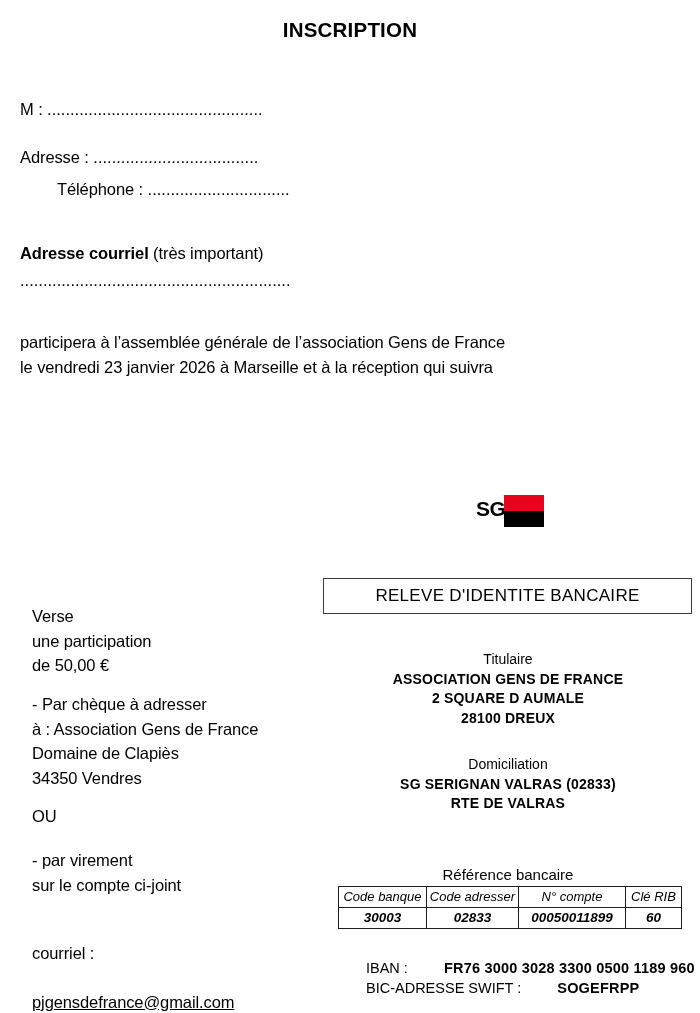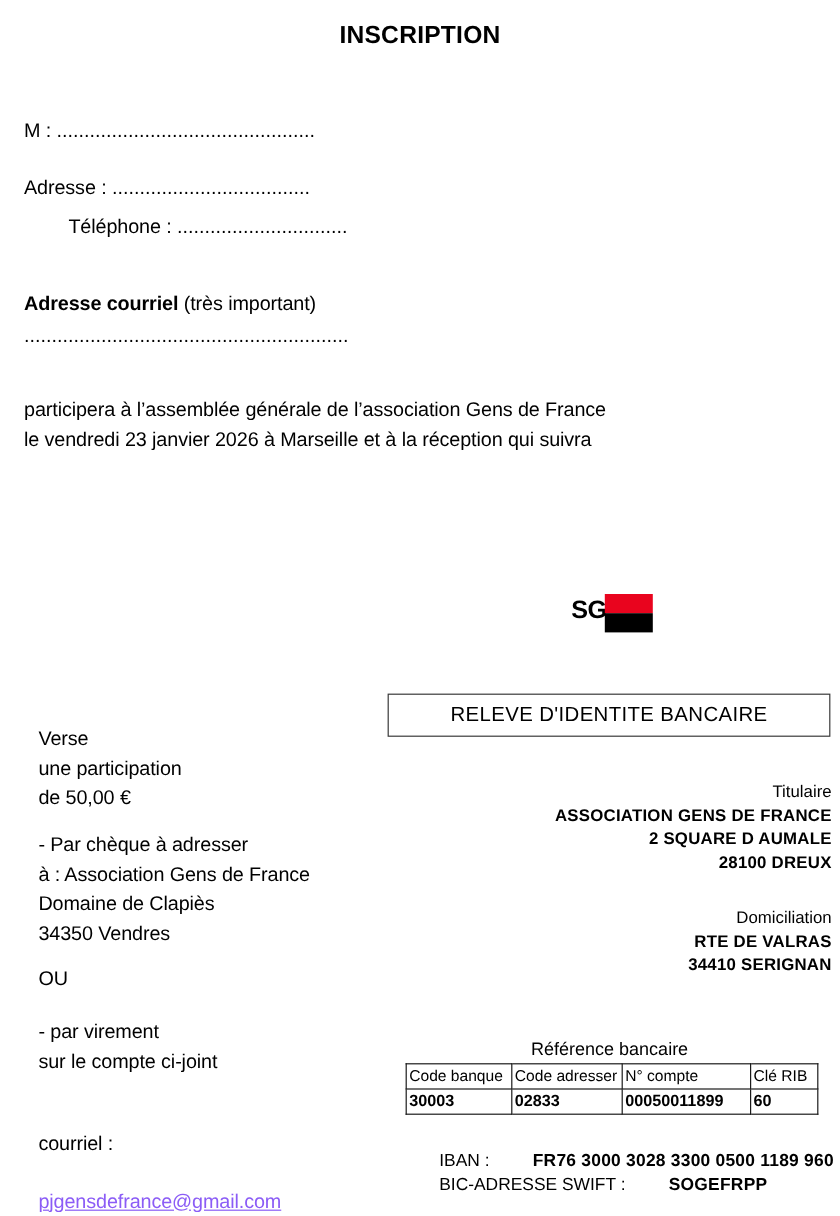--- a/index.html
+++ b/index.html
@@ -98,21 +98,21 @@
   }
   #rib-box .rib-title {
     font-size: 17px;
     letter-spacing: 0.3px;
   }
 
   
   .rib-block {
     left: 323px;
     width: 370px;
-    text-align: right;
+    text-align: center;
     font-size: 14px;
     line-height: 19.5px;
   }
   #titulaire-block    { top: 650px; }
   #domiciliation-block{ top: 755px; }
   .rib-block .rib-label { font-weight: normal; }
   .rib-block .rib-value { font-weight: bold; letter-spacing: 0.2px; }
 
   
   #ref-heading {
@@ -124,25 +124,26 @@
   }
   #ref-table {
     left: 338px;
     top: 886px;
     width: 343px;
     border-collapse: collapse;
     table-layout: fixed;
   }
   #ref-table td {
     border: 1.3px solid #1c1c1c;
-    text-align: left;
+    text-align: center;
     font-size: 13px;
     height: 20px;
     padding: 0 2px;
     line-height: 20px;
+    font-style: italic;
   }
   #ref-table tr.values td { font-weight: bold; font-size: 13.5px; }
   #ref-table col.c1 { width: 88px; }
   #ref-table col.c2 { width: 92px; }
   #ref-table col.c3 { width: 107px; }
   #ref-table col.c4 { width: 56px; }
 
   
   #iban-block {
     left: 366px;
@@ -215,22 +216,22 @@
 
 <div class="abs rib-block" id="titulaire-block">
   <div class="rib-label">Titulaire</div>
   <div class="rib-value">ASSOCIATION GENS DE FRANCE</div>
   <div class="rib-value">2 SQUARE D AUMALE</div>
   <div class="rib-value">28100 DREUX</div>
 </div>
 
 <div class="abs rib-block" id="domiciliation-block">
   <div class="rib-label">Domiciliation</div>
+  <div class="rib-value">SG SERIGNAN VALRAS (02833)</div>
   <div class="rib-value">RTE DE VALRAS</div>
-  <div class="rib-value">34410 SERIGNAN</div>
 </div>
 
 <div class="abs" id="ref-heading">Référence bancaire</div>
 
 <table class="abs" id="ref-table">
   <colgroup>
       <col class="c1">
       <col class="c2">
       <col class="c3">
       <col class="c4">
@@ -266,14 +267,14 @@
 <div class="abs pay-line" id="pay-cheque">- Par chèque à adresser
 à : Association Gens de France
 Domaine de Clapiès
 34350 Vendres</div>
 <div class="abs pay-line" id="pay-ou">OU</div>
 <div class="abs pay-line" id="pay-virement">- par virement
 sur le compte ci-joint</div>
 
 <div class="abs pay-line" id="pay-courriel">
   <div>courriel :</div>
-  <a id="email-link" href="#" style="color: #8b5cf6;">pjgensdefrance@gmail.com</a>
+  <a id="email-link" href="#" style="color: #000000;">pjgensdefrance@gmail.com</a>
 </div>
 
 </body></html>

